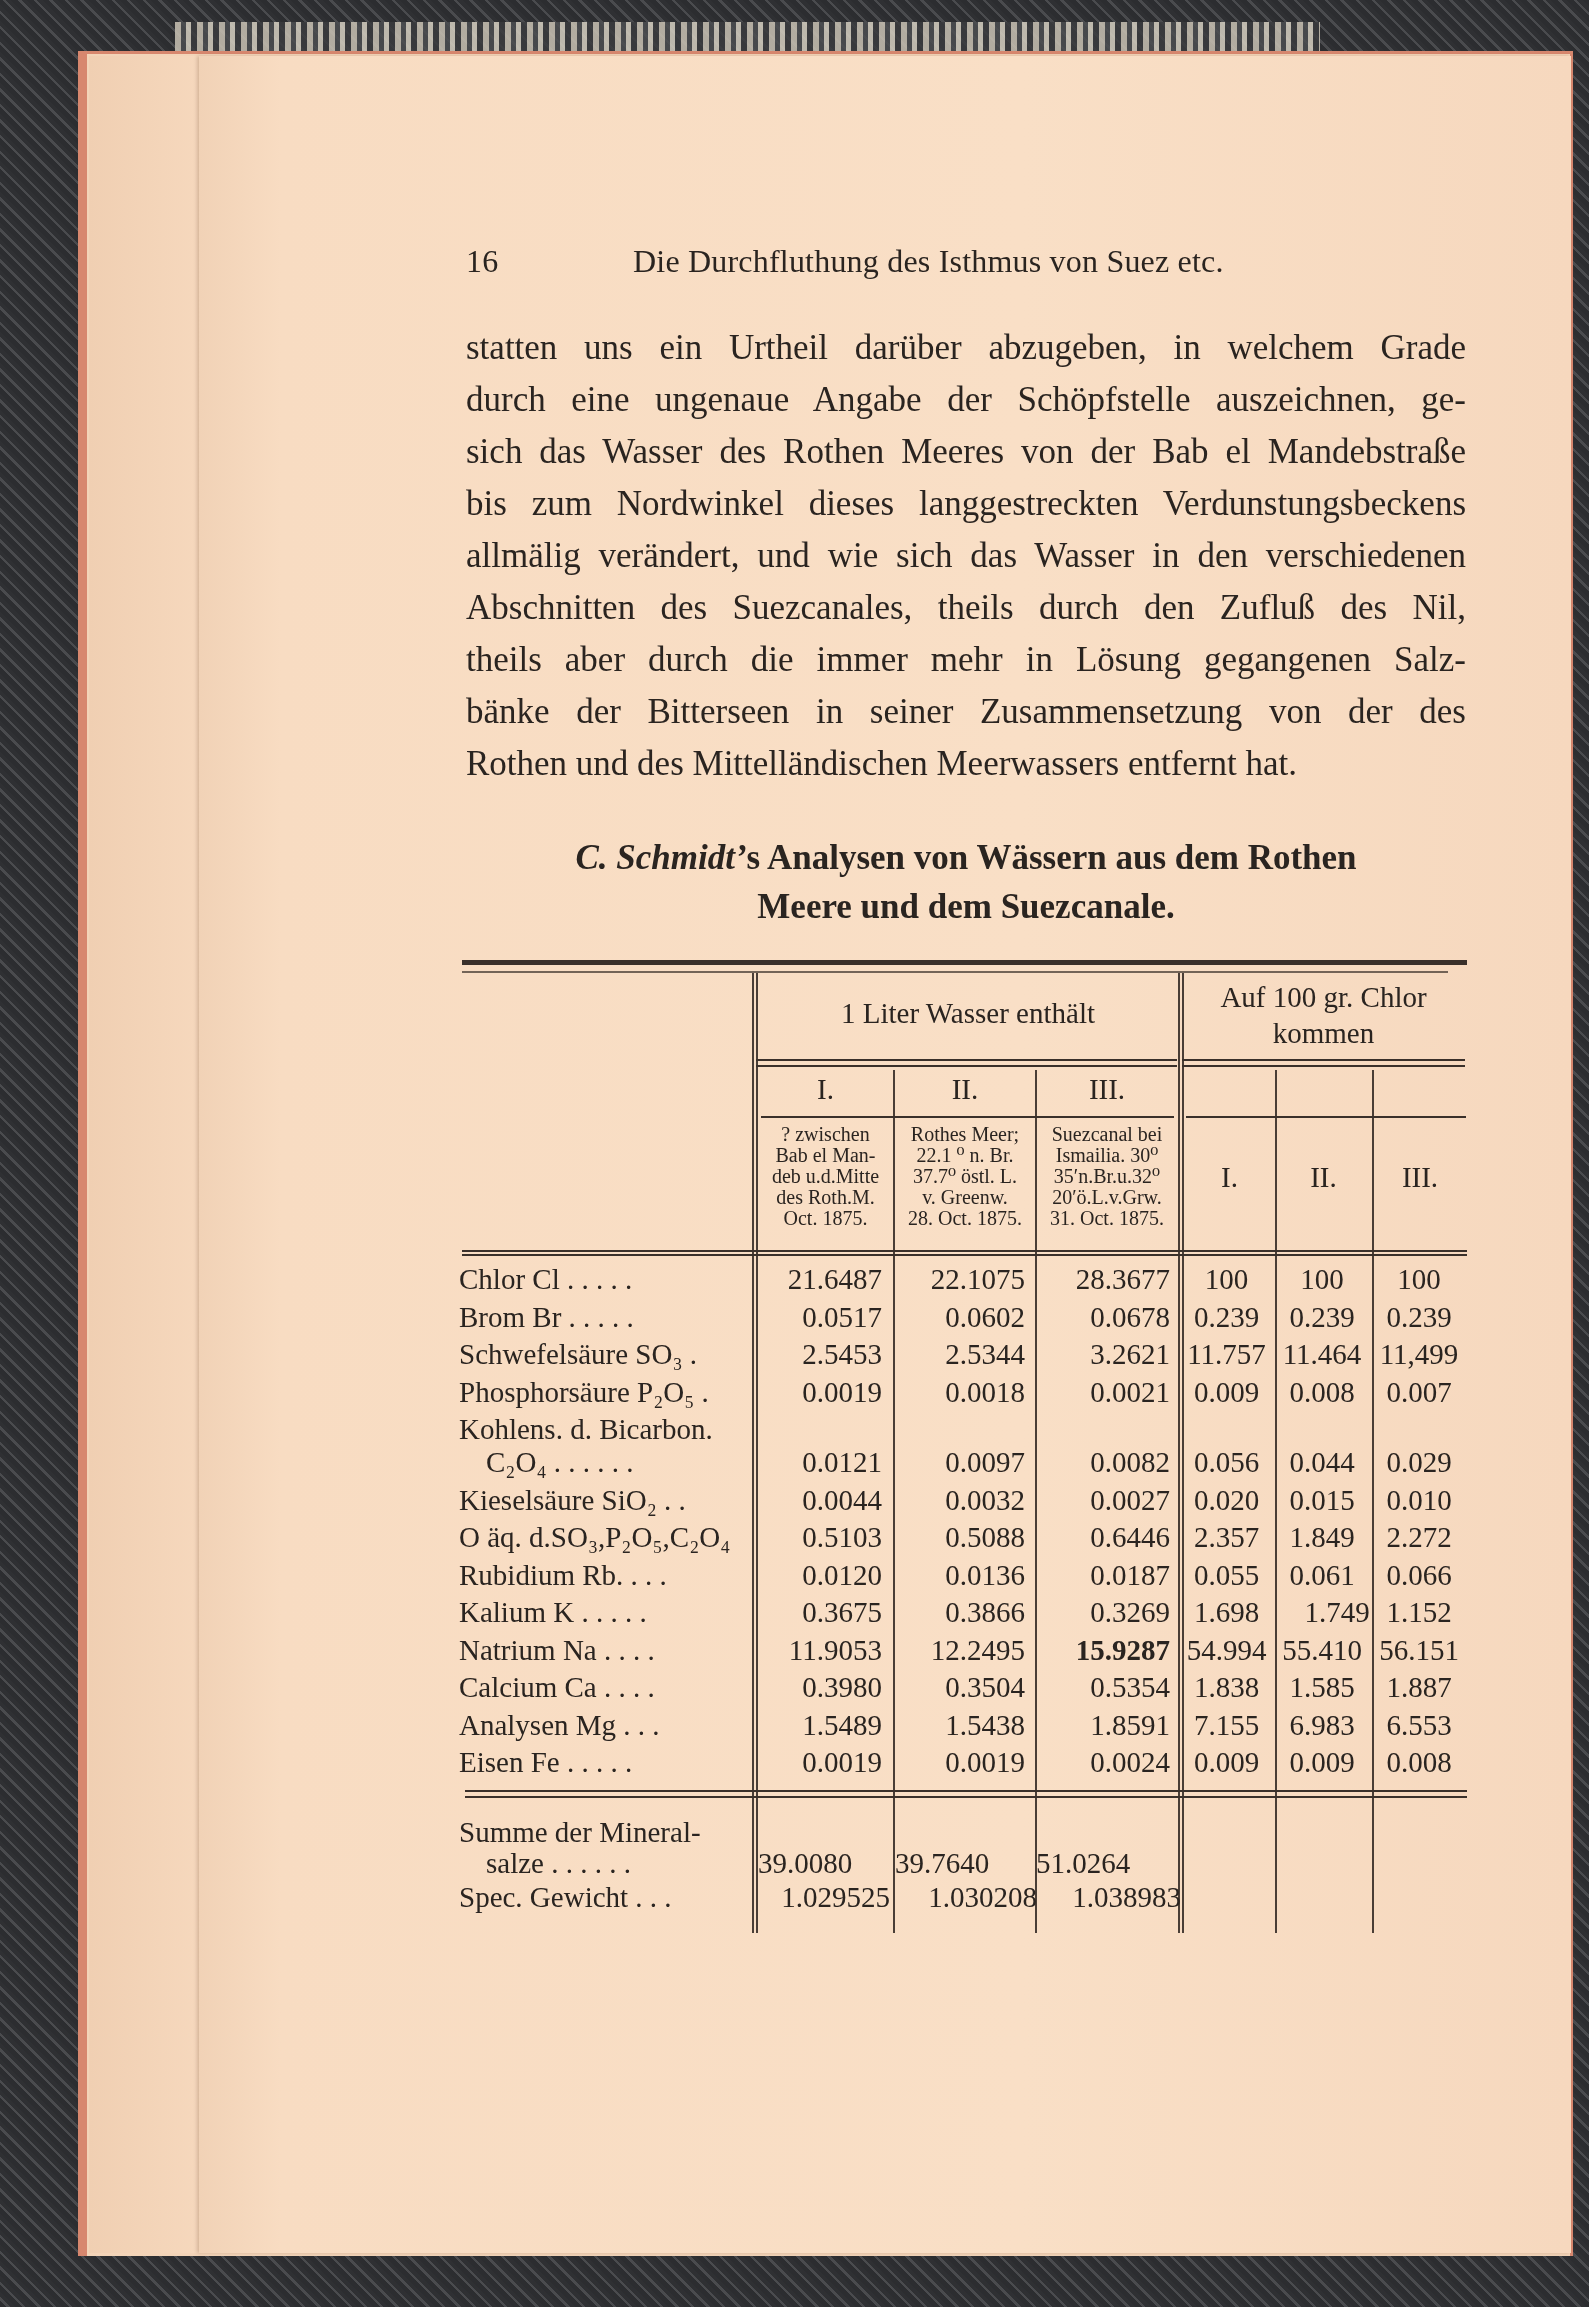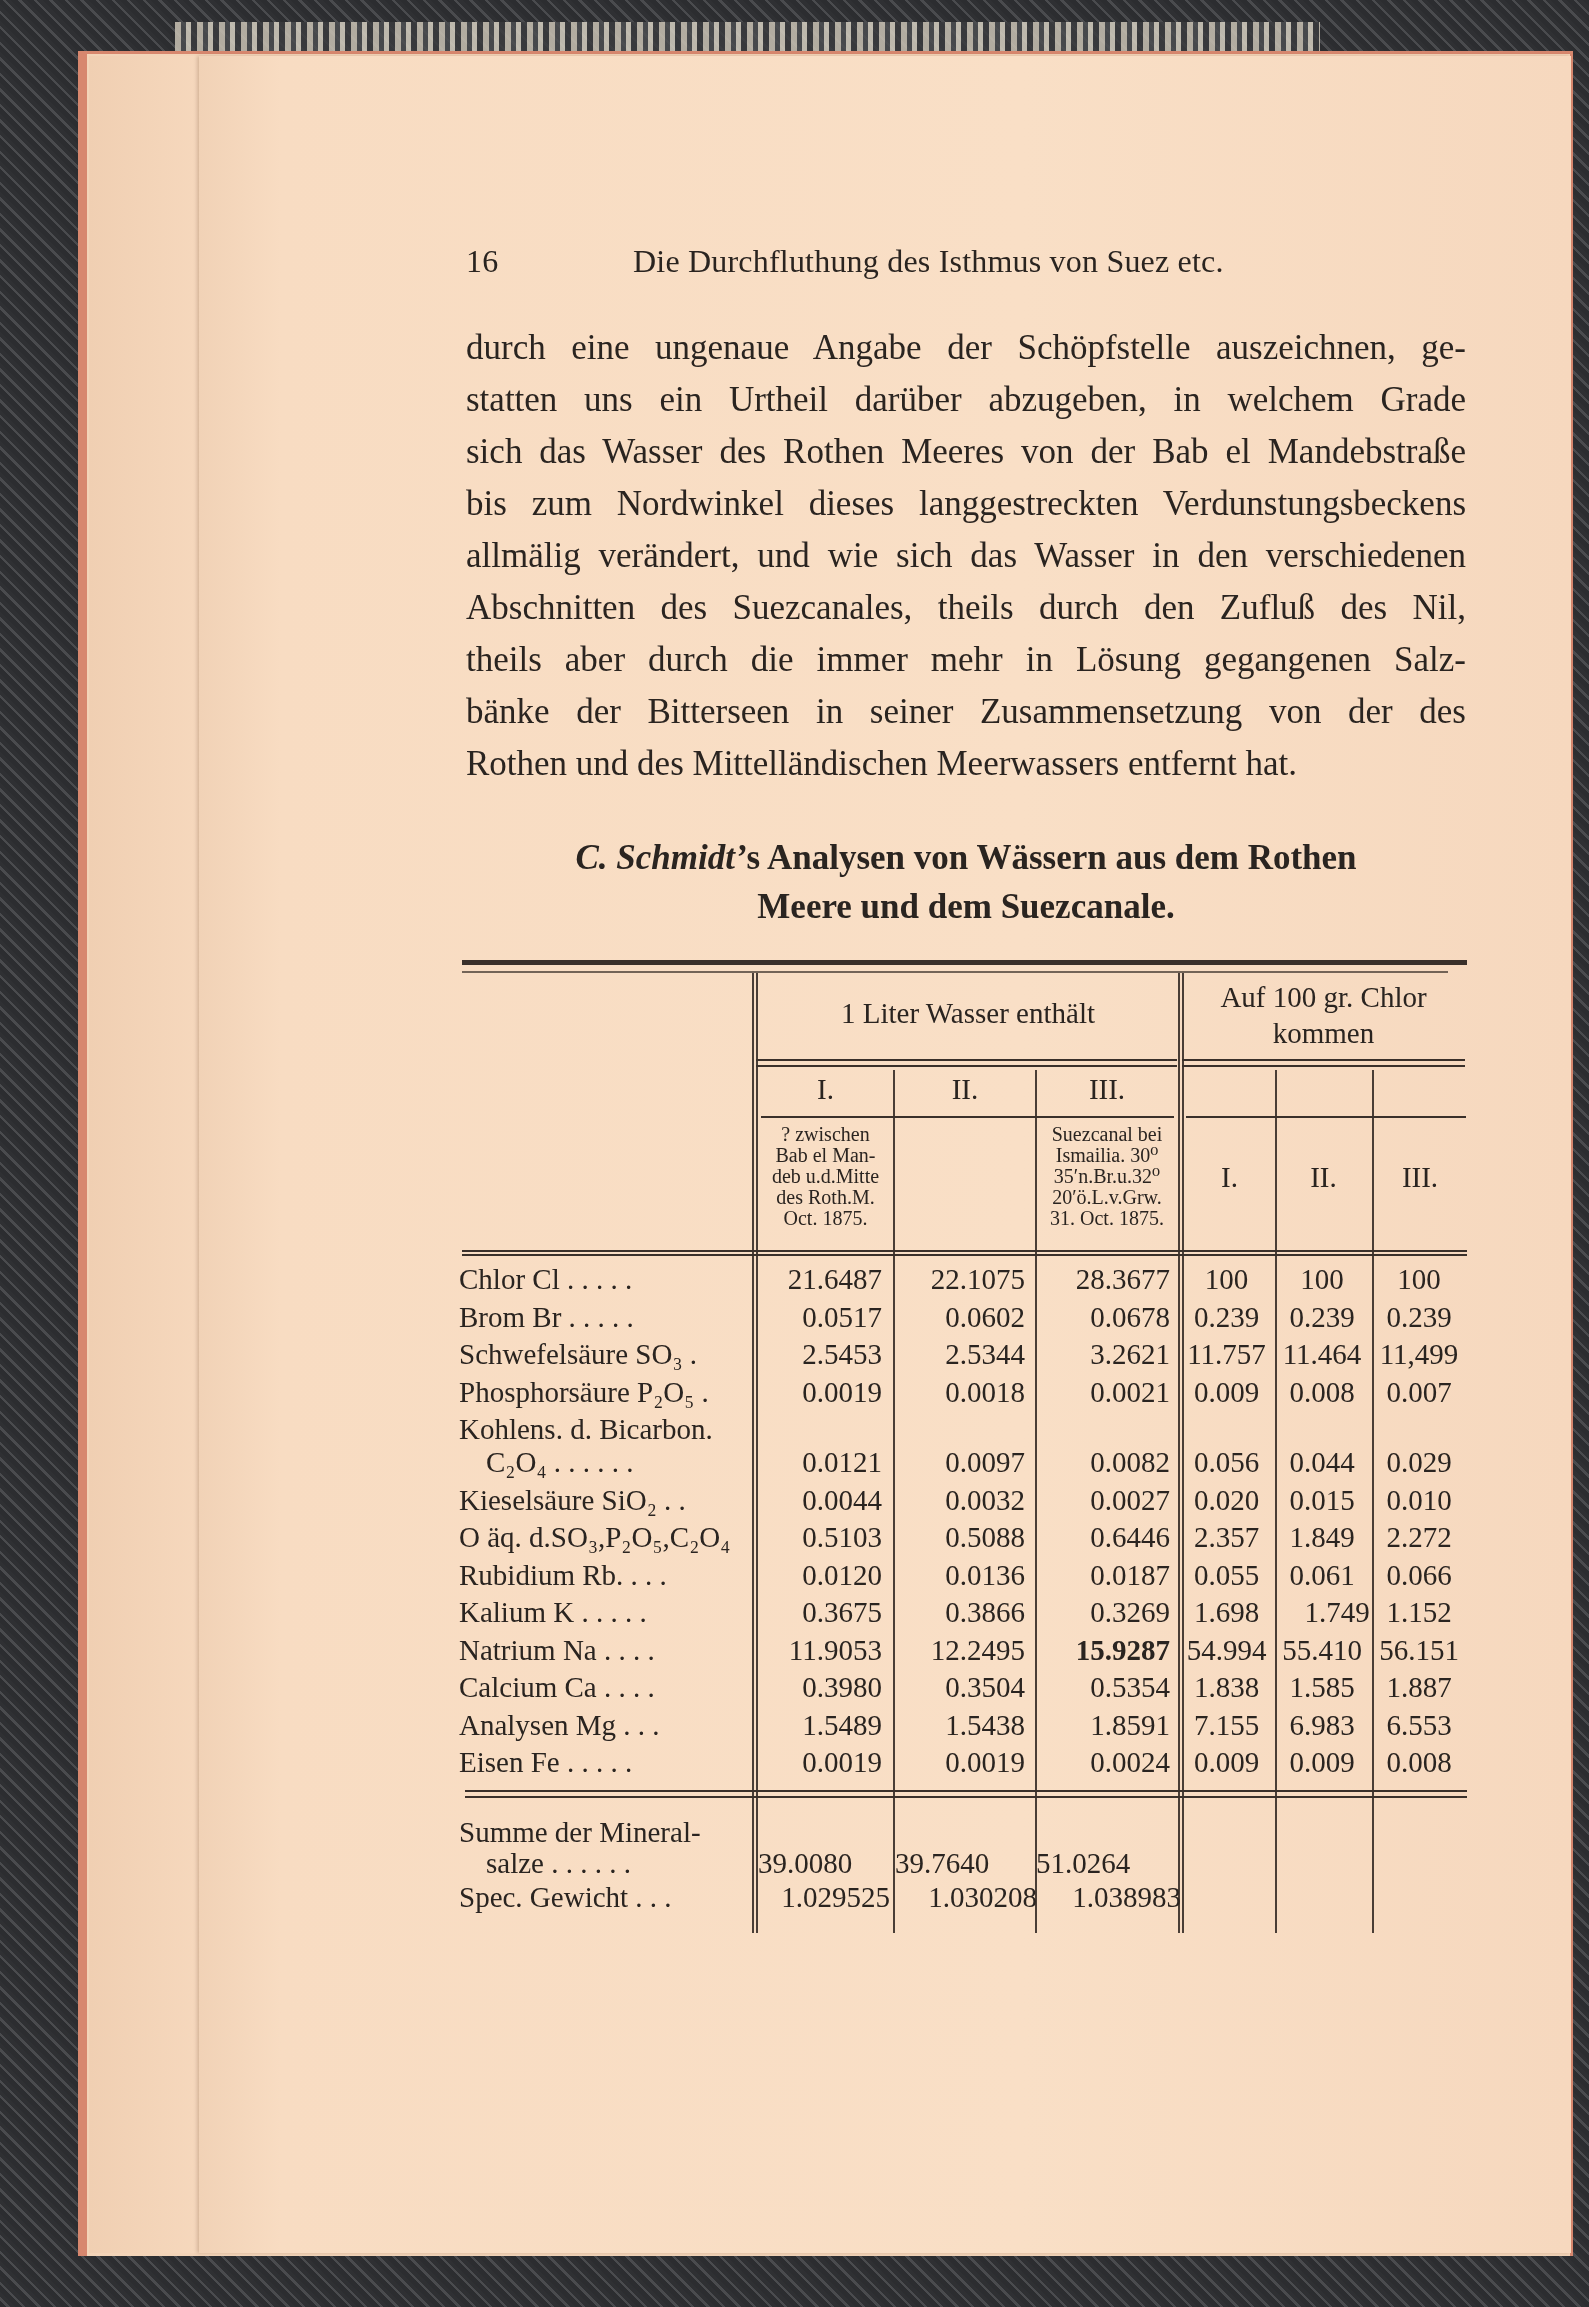--- a/index.html
+++ b/index.html
@@ -81,22 +81,22 @@
 <div class="page-left-strip"></div>
 
 <div class="page"></div>
 
 <div class="running-head">
   <span class="pn">16</span>
   <span class="rt">Die Durchfluthung des Isthmus von Suez etc.</span>
 </div>
 
 <div class="body-text">
+  <span class="line">statten uns ein Urtheil darüber abzugeben, in welchem Grade</span>
   <span class="line">durch eine ungenaue Angabe der Schöpfstelle auszeichnen, ge-</span>
-  <span class="line">statten uns ein Urtheil darüber abzugeben, in welchem Grade</span>
   <span class="line">sich das Wasser des Rothen Meeres von der Bab el Mandebstraße</span>
   <span class="line">bis zum Nordwinkel dieses langgestreckten Verdunstungsbeckens</span>
   <span class="line">allmälig verändert, und wie sich das Wasser in den verschiedenen</span>
   <span class="line">Abschnitten des Suezcanales, theils durch den Zufluß des Nil,</span>
   <span class="line">theils aber durch die immer mehr in Lösung gegangenen Salz-</span>
   <span class="line">bänke der Bitterseen in seiner Zusammensetzung von der des</span>
   <span class="line last">Rothen und des Mittelländischen Meerwassers entfernt hat.</span>
 </div>
 
 <div class="table-title">
@@ -136,20 +136,27 @@
   <div class="cell ctr" style="left:299px; top:116px; width:135px; font-size:29px;">I.</div>
   <div class="cell ctr" style="left:436px; top:116px; width:140px; font-size:29px;">II.</div>
   <div class="cell ctr" style="left:577px; top:116px; width:142px; font-size:29px;">III.</div>
 
   <div class="cell small" style="left:299px; top:167px; width:135px;">
     <div>? zwischen</div>
     <div>Bab el Man-</div>
     <div>deb u.d.Mitte</div>
     <div>des Roth.M.</div>
     <div>Oct. 1875.</div>
+  </div>
+  <div class="cell small" style="left:436px; top:167px; width:140px;">
+    <div>Rothes Meer;</div>
+    <div>22.1 ⁰ n. Br.</div>
+    <div>37.7⁰ östl. L.</div>
+    <div>v. Greenw.</div>
+    <div>28. Oct. 1875.</div>
   </div>
   <div class="cell small" style="left:577px; top:167px; width:142px;">
     <div>Suezcanal bei</div>
     <div>Ismailia. 30⁰</div>
     <div>35′n.Br.u.32⁰</div>
     <div>20′ö.L.v.Grw.</div>
     <div>31. Oct. 1875.</div>
   </div>
 
   <div class="cell ctr" style="left:725px; top:204px; width:91px; font-size:29px;">I.</div>

